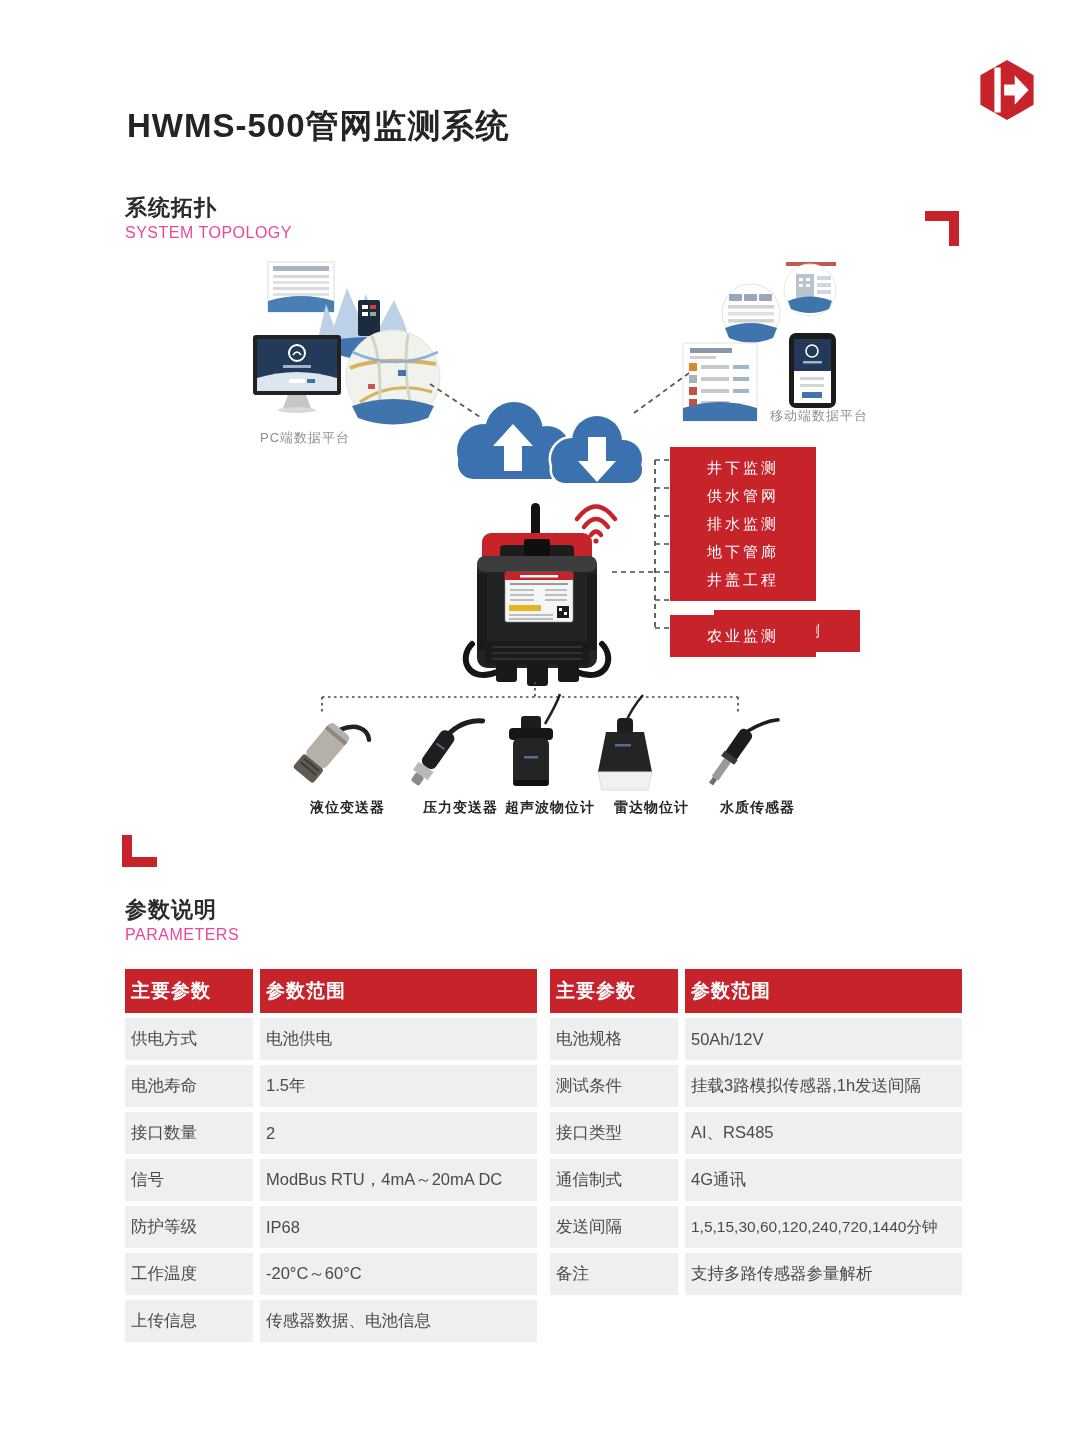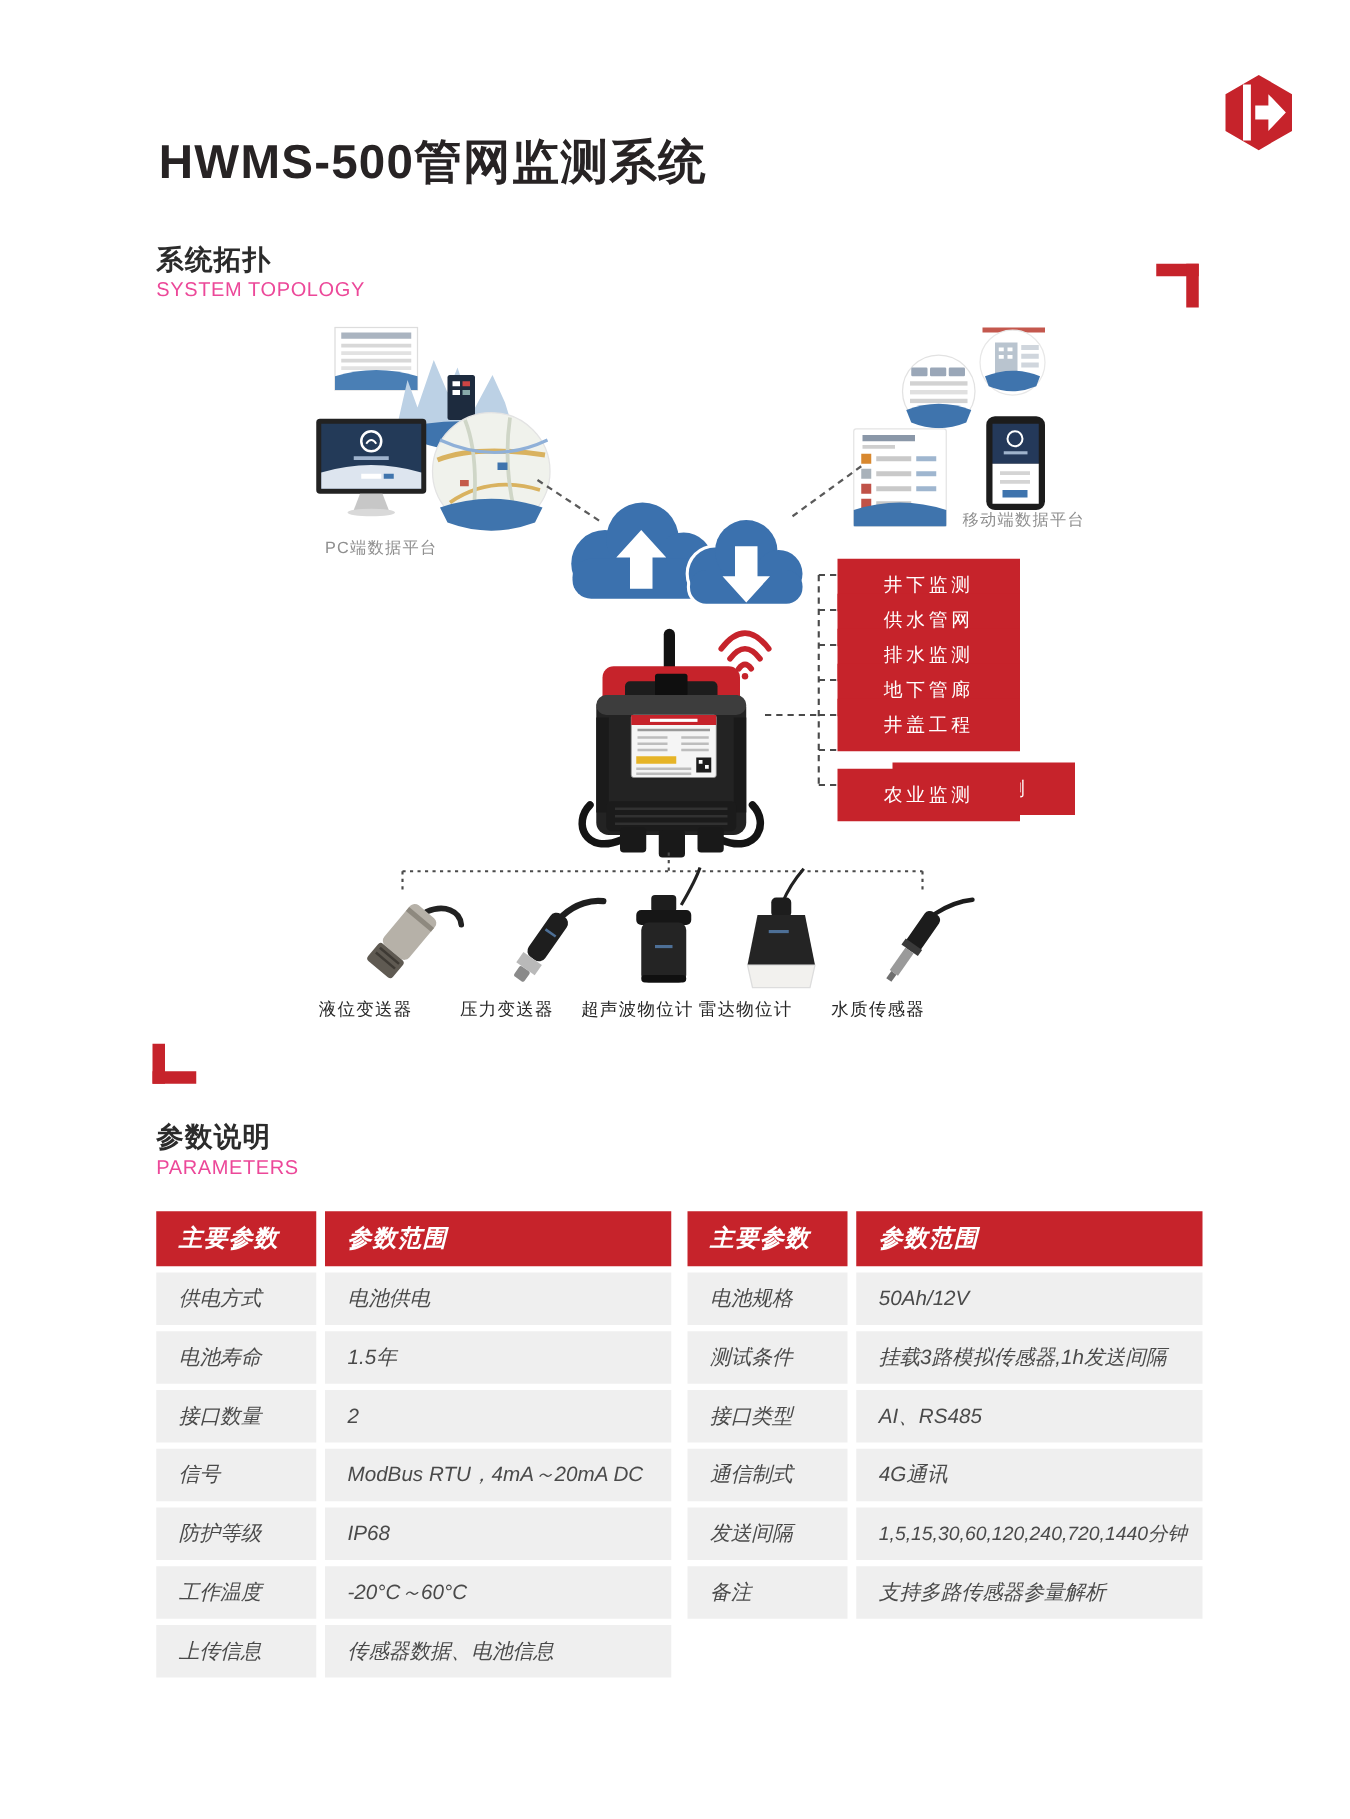--- a/index.html
+++ b/index.html
@@ -1,35 +1,35 @@
 <!DOCTYPE html>
 <html><head>
 <meta charset="utf-8">
 <style>
   html,body{margin:0;padding:0;background:#ffffff;}
   #page{position:relative;width:1080px;height:1455px;background:#fff;overflow:hidden;
         font-family:"Liberation Sans","DejaVu Sans",sans-serif;}
   .abs{position:absolute;}
   
-  #page-title{left:127px;top:104px;font-size:38px;font-weight:800;color:#272324;letter-spacing:1px;}
+  #page-title{left:127px;top:104px;font-size:33px;font-weight:800;color:#272324;letter-spacing:1px;}
   .sec-head{font-size:22px;font-weight:800;color:#2b2b2b;letter-spacing:1px;}
   .sec-sub{font-size:16px;color:#ec4899;letter-spacing:.5px;}
   
   .corner-tr{left:925px;top:211px;width:24px;height:25px;border-top:10px solid #C6232B;border-right:10px solid #C6232B;}
   .corner-bl{left:122px;top:835px;width:25px;height:22px;border-left:10px solid #C6232B;border-bottom:10px solid #C6232B;}
   
   .platform-label{font-size:13px;color:#8f8f8f;letter-spacing:1px;}
   .tag{left:670px;width:146px;height:42px;background:#C6232B;color:#fff;font-size:15px;
        letter-spacing:3px;display:flex;align-items:center;justify-content:center;}
-  .sensor-label{width:130px;text-align:left;font-size:14px;font-weight:normal;color:#262626;letter-spacing:1px;}
+  .sensor-label{width:130px;text-align:right;font-size:14px;font-weight:bold;color:#262626;letter-spacing:1px;}
   
   .ptable{top:969px;display:flex;flex-direction:column;gap:5px;}
   .trow{display:flex;gap:7px;}
-  .trow div{height:42px;display:flex;align-items:center;padding-left:18px;box-sizing:border-box;
-            background:#EFEFEF;font-size:16.5px;color:#4a4a4a;white-space:nowrap;font-style:italic;}
+  .trow div{height:42px;display:flex;align-items:center;padding-left:6px;box-sizing:border-box;
+            background:#EFEFEF;font-size:16.5px;color:#4a4a4a;white-space:nowrap;}
   .trow .c1{width:128px;}
   .trow .c2{width:277px;}
   .thead div{height:44px;background:#C6232B;color:#fff;font-weight:bold;font-size:19px;letter-spacing:1px;}
   svg{display:block;}
 </style>
 </head>
 <body>
 
 <div id="page">
 

